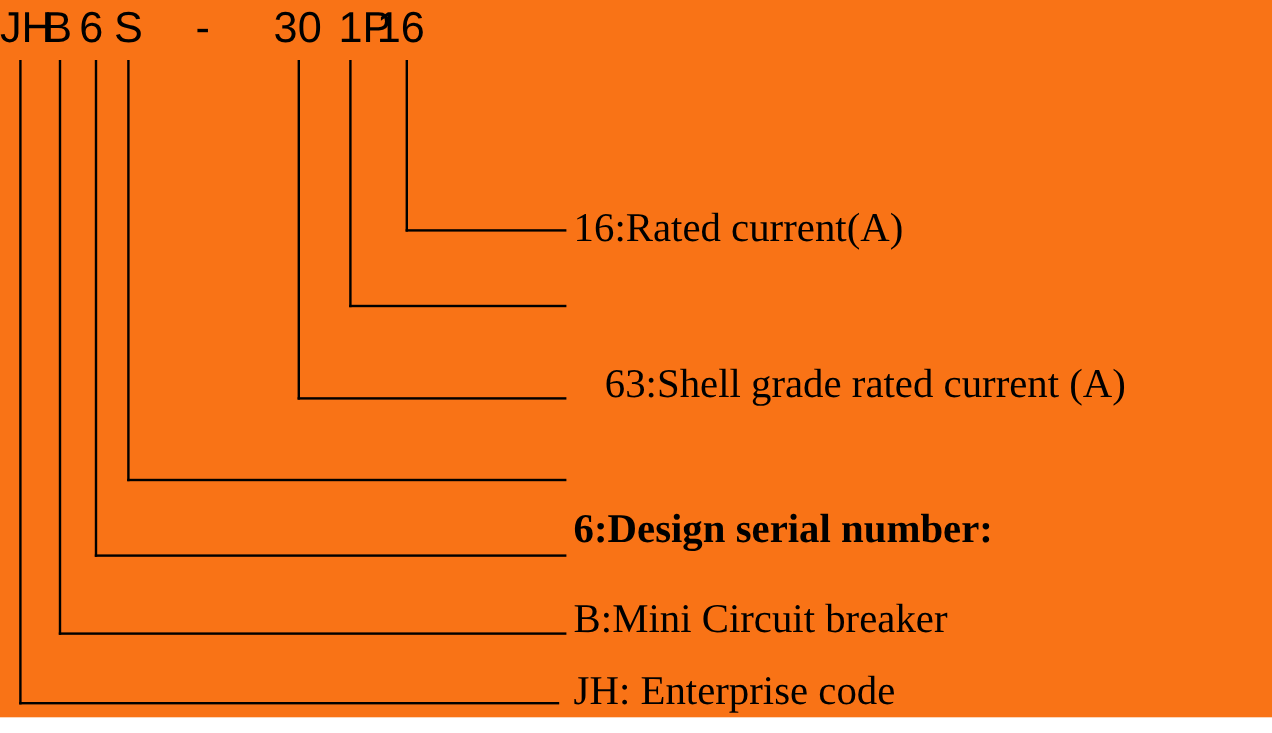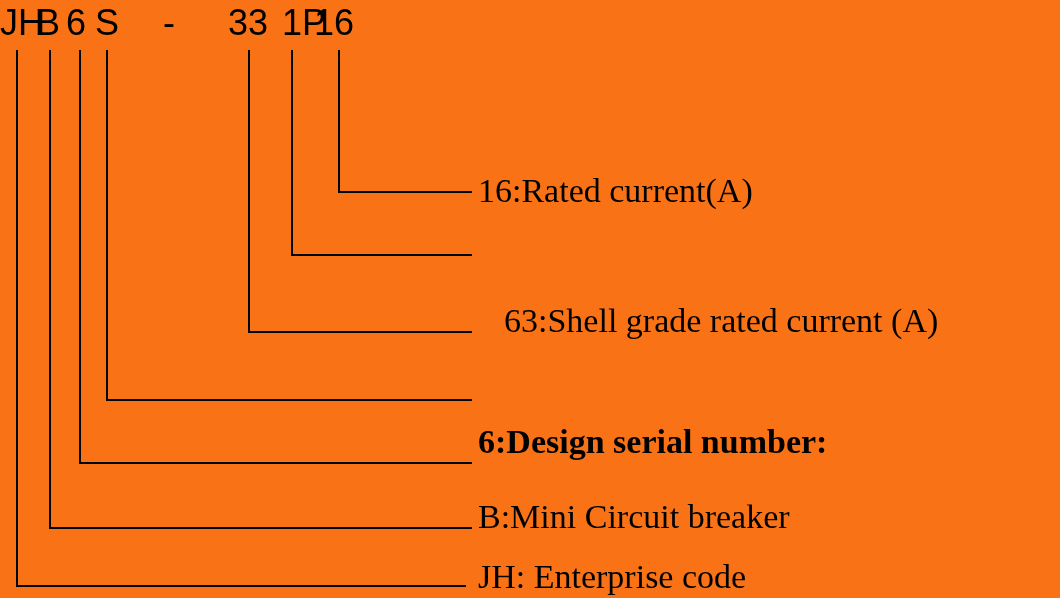--- a/index.html
+++ b/index.html
@@ -60,21 +60,21 @@
 <body>
 
 <div id="page">
 
   <div id="code-line">
     <span style="left: 0px;">JH</span>
     <span style="left: 36px;">B</span>
     <span style="left: 66px;">6</span>
     <span style="left: 95px;">S</span>
     <span style="left: 163px;">-</span>
-    <span style="left: 228px;">33</span>
+    <span style="left: 228px;">30</span>
     <span style="left: 282px;">1P</span>
     <span style="left: 314px;">16</span>
   </div>
 
   <div>
     <div class="stem" style="left: 338px; top: 50px; height: 143px; background: rgb(0, 0, 0);"></div>
     <div class="run" style="left: 338px; top: 191px; width: 134px; background: rgb(0, 0, 0);"></div>
   </div>
   <div>
     <div class="stem" style="left: 291px; top: 50px; height: 206px; background: rgb(0, 0, 0);"></div>

